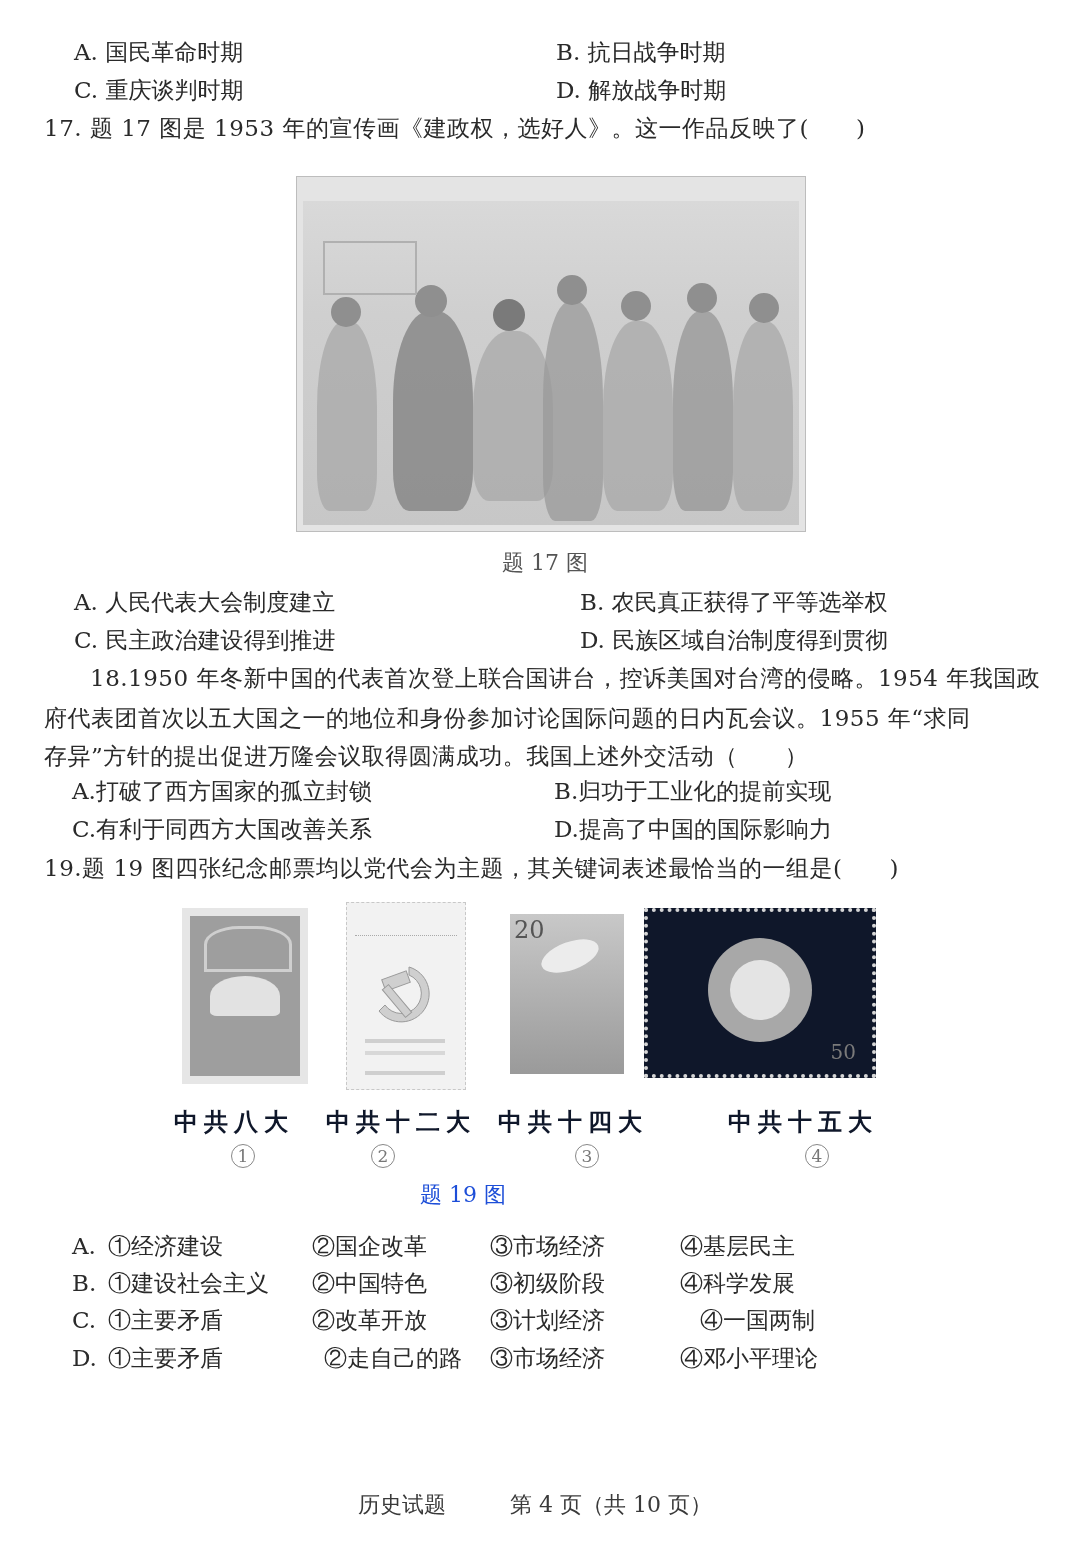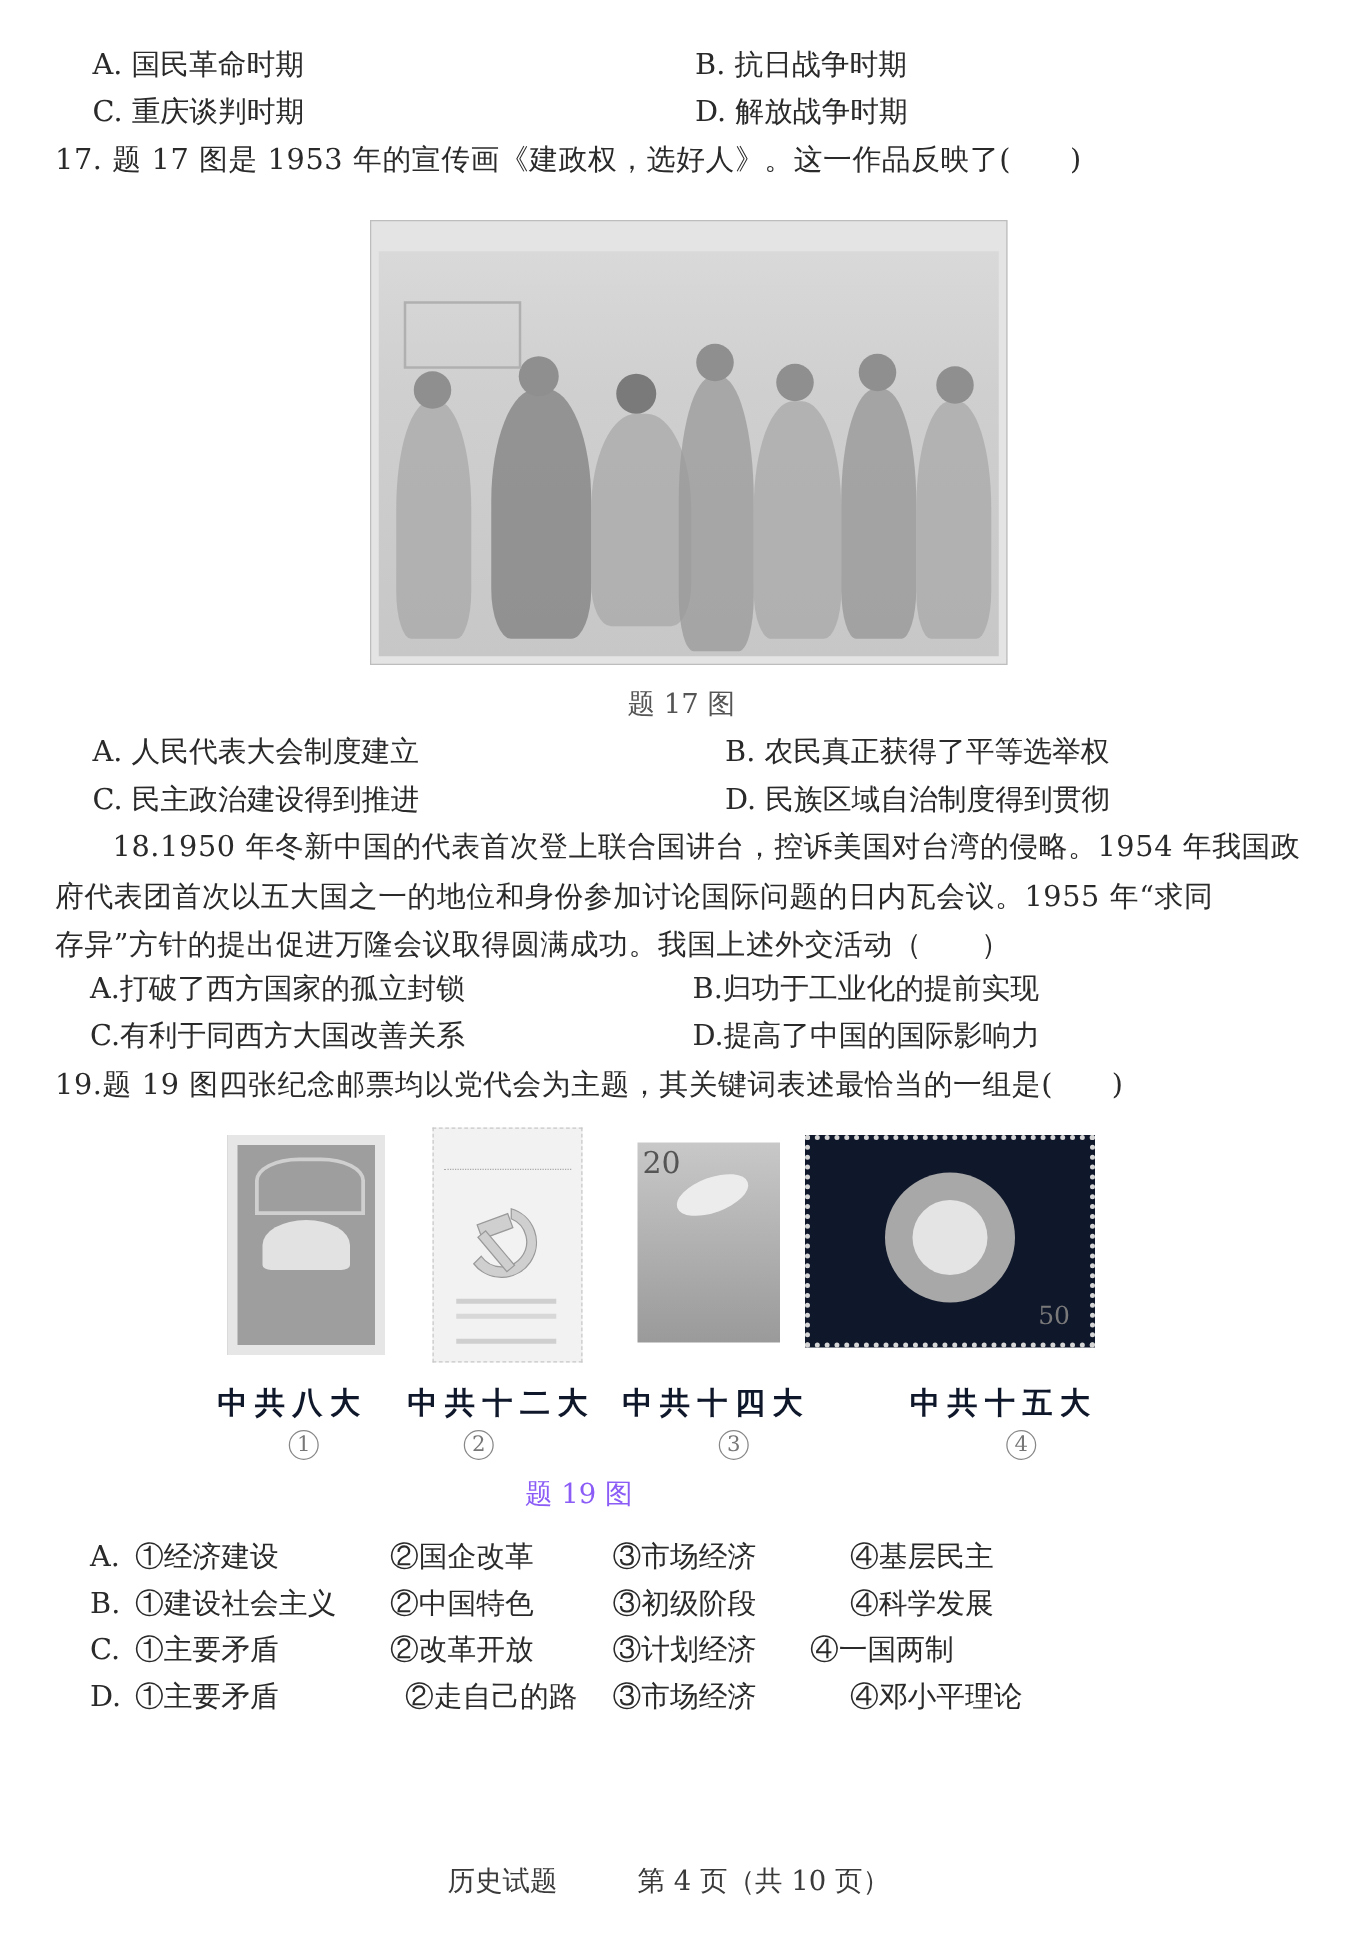--- a/index.html
+++ b/index.html
@@ -113,42 +113,42 @@
 <div class="stamp-label" style="left:174px;top:1106px;">中共八大</div>
 <div class="stamp-label" style="left:326px;top:1106px;">中共十二大</div>
 <div class="stamp-label" style="left:498px;top:1106px;">中共十四大</div>
 <div class="stamp-label" style="left:728px;top:1106px;">中共十五大</div>
 
 <div class="stamp-num" style="left:228px;top:1142px;"><span class="circ">1</span></div>
 <div class="stamp-num" style="left:368px;top:1142px;"><span class="circ">2</span></div>
 <div class="stamp-num" style="left:572px;top:1142px;"><span class="circ">3</span></div>
 <div class="stamp-num" style="left:802px;top:1142px;"><span class="circ">4</span></div>
 
-<div class="caption" style="left:420px;top:1180px;color:#8b5cf6;">题 19 图</div>
+<div class="caption" style="left:420px;top:1180px;color:#1d4ed8;">题 19 图</div>
 
 <div>
   <div class="opt" style="left:72px;top:1232px;">A.</div>
   <div class="opt" style="left:108px;top:1232px;">①经济建设</div>
   <div class="opt" style="left:312px;top:1232px;text-align:center;">②国企改革</div>
   <div class="opt" style="left:490px;top:1232px;">③市场经济</div>
   <div class="opt" style="left:680px;top:1232px;">④基层民主</div>
 </div>
 <div>
   <div class="opt" style="left:72px;top:1269px;">B.</div>
   <div class="opt" style="left:108px;top:1269px;">①建设社会主义</div>
   <div class="opt" style="left:312px;top:1269px;">②中国特色</div>
   <div class="opt" style="left:490px;top:1269px;">③初级阶段</div>
   <div class="opt" style="left:680px;top:1269px;">④科学发展</div>
 </div>
 <div>
   <div class="opt" style="left:72px;top:1306px;">C.</div>
   <div class="opt" style="left:108px;top:1306px;">①主要矛盾</div>
   <div class="opt" style="left:312px;top:1306px;">②改革开放</div>
   <div class="opt" style="left:490px;top:1306px;">③计划经济</div>
-  <div class="opt" style="left:648px;top:1306px;">④一国两制</div>
+  <div class="opt" style="left:700px;top:1306px;">④一国两制</div>
 </div>
 <div>
   <div class="opt" style="left:72px;top:1344px;">D.</div>
   <div class="opt" style="left:108px;top:1344px;">①主要矛盾</div>
   <div class="opt" style="left:312px;top:1344px;margin-left:12px;">②走自己的路</div>
   <div class="opt" style="left:490px;top:1344px;">③市场经济</div>
   <div class="opt" style="left:680px;top:1344px;">④邓小平理论</div>
 </div>
 
 <div class="footer" style="left:358px;">历史试题</div>

